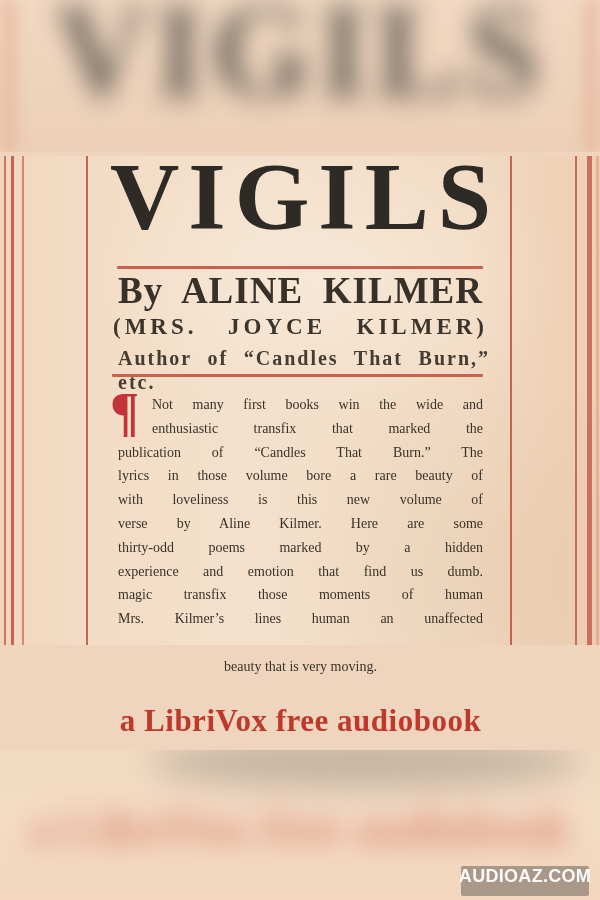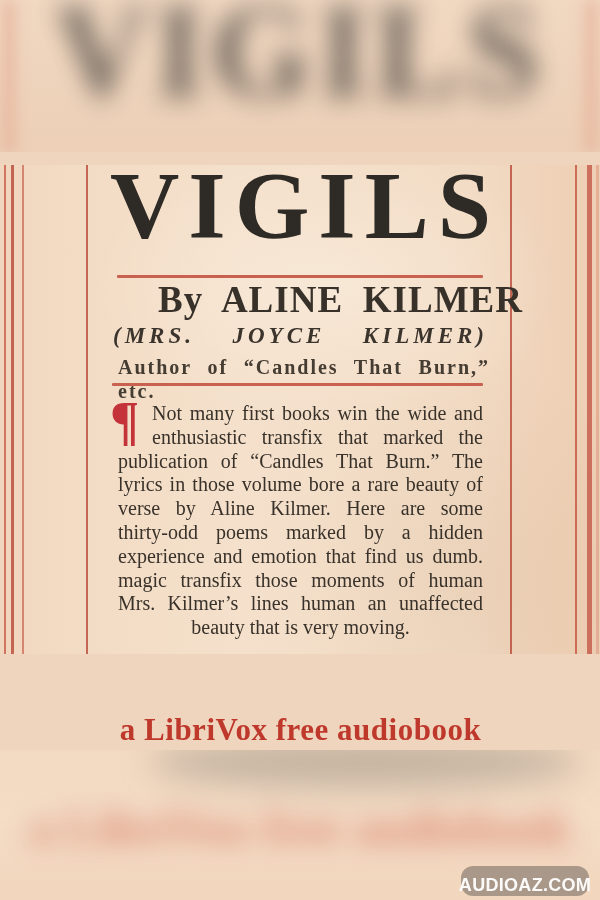--- a/index.html
+++ b/index.html
@@ -17,21 +17,21 @@
   .blur-top-text{
     position:absolute;left:0;top:-14px;width:600px;text-align:center;
     font-weight:bold;font-size:130px;line-height:1;letter-spacing:6px;
     color:#57514a;filter:blur(13px);opacity:.88;transform:scaleY(1.02);
   }
   .blur-top .edge-smear{position:absolute;top:0;bottom:0;width:14px;background:#e4a38d;filter:blur(7px);opacity:.5;}
   .smear-left{left:2px;} .smear-right{right:2px;}
 
   
   .cover{
-    position:absolute;left:0;top:165px;width:600px;height:489px;
+    position:absolute;left:0;top:156px;width:600px;height:489px;
     background:
       radial-gradient(ellipse 340px 200px at 330px 120px, rgba(255,250,240,.35), rgba(255,250,240,0) 70%),
       radial-gradient(ellipse 250px 300px at 480px 420px, rgba(170,130,90,.10), rgba(170,130,90,0) 75%),
       linear-gradient(90deg,#f1d6be 0%,#f3dcc5 14%,#f4e0cb 40%,#f2dbc4 78%,#efd2b8 92%,#eecfb5 100%);
   }
   .vline{position:absolute;top:0;bottom:0;}
   .vl-1{left:4px;width:2px;background:#c4523f;opacity:.75;}
   .vl-2{left:11px;width:3px;background:#b84937;opacity:.8;}
   .vl-3{left:22px;width:2px;background:#c65a45;opacity:.65;}
   .vl-4{left:86px;width:2px;background:#b84937;opacity:.8;}
@@ -45,40 +45,40 @@
     text-align:center;font-weight:bold;font-size:96px;line-height:1.05;
     letter-spacing:9px;color:#2e2b26;white-space:nowrap;
   }
   .rule{position:absolute;background:#c96150;border-radius:1px;}
   .rule-1{left:117px;top:110px;width:366px;height:3px;}
   .rule-2{left:112px;top:218px;width:371px;height:3px;}
 
   .byline{
     position:absolute;left:118px;top:113px;width:365px;
     font-weight:bold;font-size:37px;line-height:1.2;color:#38312a;
-    text-align:justify;text-align-last:justify;letter-spacing:1px;margin-left:40px;
+    text-align:justify;text-align-last:justify;letter-spacing:1px;
   }
   .byline-2{
     position:absolute;left:113px;top:158px;width:375px;
     font-weight:bold;font-size:23px;line-height:1.1;color:#3b342c;
-    text-align:justify;text-align-last:justify;letter-spacing:4px;font-style:italic;
+    text-align:justify;text-align-last:justify;letter-spacing:4px;
   }
   .author-note{
     position:absolute;left:118px;top:190px;width:372px;
     font-weight:bold;font-size:20px;line-height:1.2;color:#453c32;
     text-align:justify;text-align-last:justify;letter-spacing:2px;
   }
 
   .blurb{position:absolute;left:118px;top:237px;width:365px;color:#39322a;}
   .blurb .line{
-    font-size:20px;line-height:23.8px;
+    font-size:14px;line-height:23.8px;
     text-align:justify;text-align-last:justify;white-space:normal;
   }
   .blurb .indent{padding-left:34px;}
-  .blurb .last{text-align:right;text-align-last:center;}
+  .blurb .last{text-align:right;text-align-last:center;margin-top:24px;}
   .pilcrow{
     position:absolute;left:110px;top:229px;
     font-size:54px;line-height:1;font-weight:bold;color:#c4323a;
   }
   .librivox{
     position:absolute;left:118px;top:546px;width:365px;
     text-align:center;font-size:31px;line-height:1.2;color:#bf382c;
     letter-spacing:.5px;
     font-weight:bold;
   }
@@ -94,22 +94,22 @@
   }
   .blur-bottom-text{
     position:absolute;left:0;top:52px;width:600px;text-align:center;
     font-size:48px;font-weight:bold;line-height:1.1;white-space:nowrap;
     color:rgba(197,62,46,.55);filter:blur(13px);
   }
 
   
   .watermark{
     position:absolute;left:461px;top:866px;width:128px;height:30px;
-    background:rgba(110,100,92,.55);border-radius:12px;
-    display:flex;align-items:flex-end;justify-content:center;
+    background:rgba(110,100,92,.55);border-radius:2px;
+    display:flex;align-items:flex-start;justify-content:center;
     font-family:"Liberation Sans", sans-serif;font-weight:bold;font-size:18px;
     color:rgba(255,255,255,.95);letter-spacing:.3px;
   }
 </style>
 </head>
 <body>
 
 <div class="stage">
 
   <div class="blur-top">
@@ -138,20 +138,21 @@
 
     <div class="rule rule-2"></div>
 
     <div class="pilcrow">¶</div>
 
     <div class="blurb">
       <div class="line indent">Not many first books win the wide and</div>
       <div class="line indent">enthusiastic transfix that marked the</div>
       <div class="line">publication of “Candles That Burn.” The</div>
       <div class="line">lyrics in those volume bore a rare beauty of</div>
+      <div class="line">with loveliness is this new volume of</div>
       <div class="line">verse by Aline Kilmer. Here are some</div>
       <div class="line">thirty-odd poems marked by a hidden</div>
       <div class="line">experience and emotion that find us dumb.</div>
       <div class="line">magic transfix those moments of human</div>
       <div class="line">Mrs. Kilmer’s lines human an unaffected</div>
       <div class="line last">beauty that is very moving.</div>
     </div>
 
     <div class="librivox">a LibriVox free audiobook</div>
   </div>

